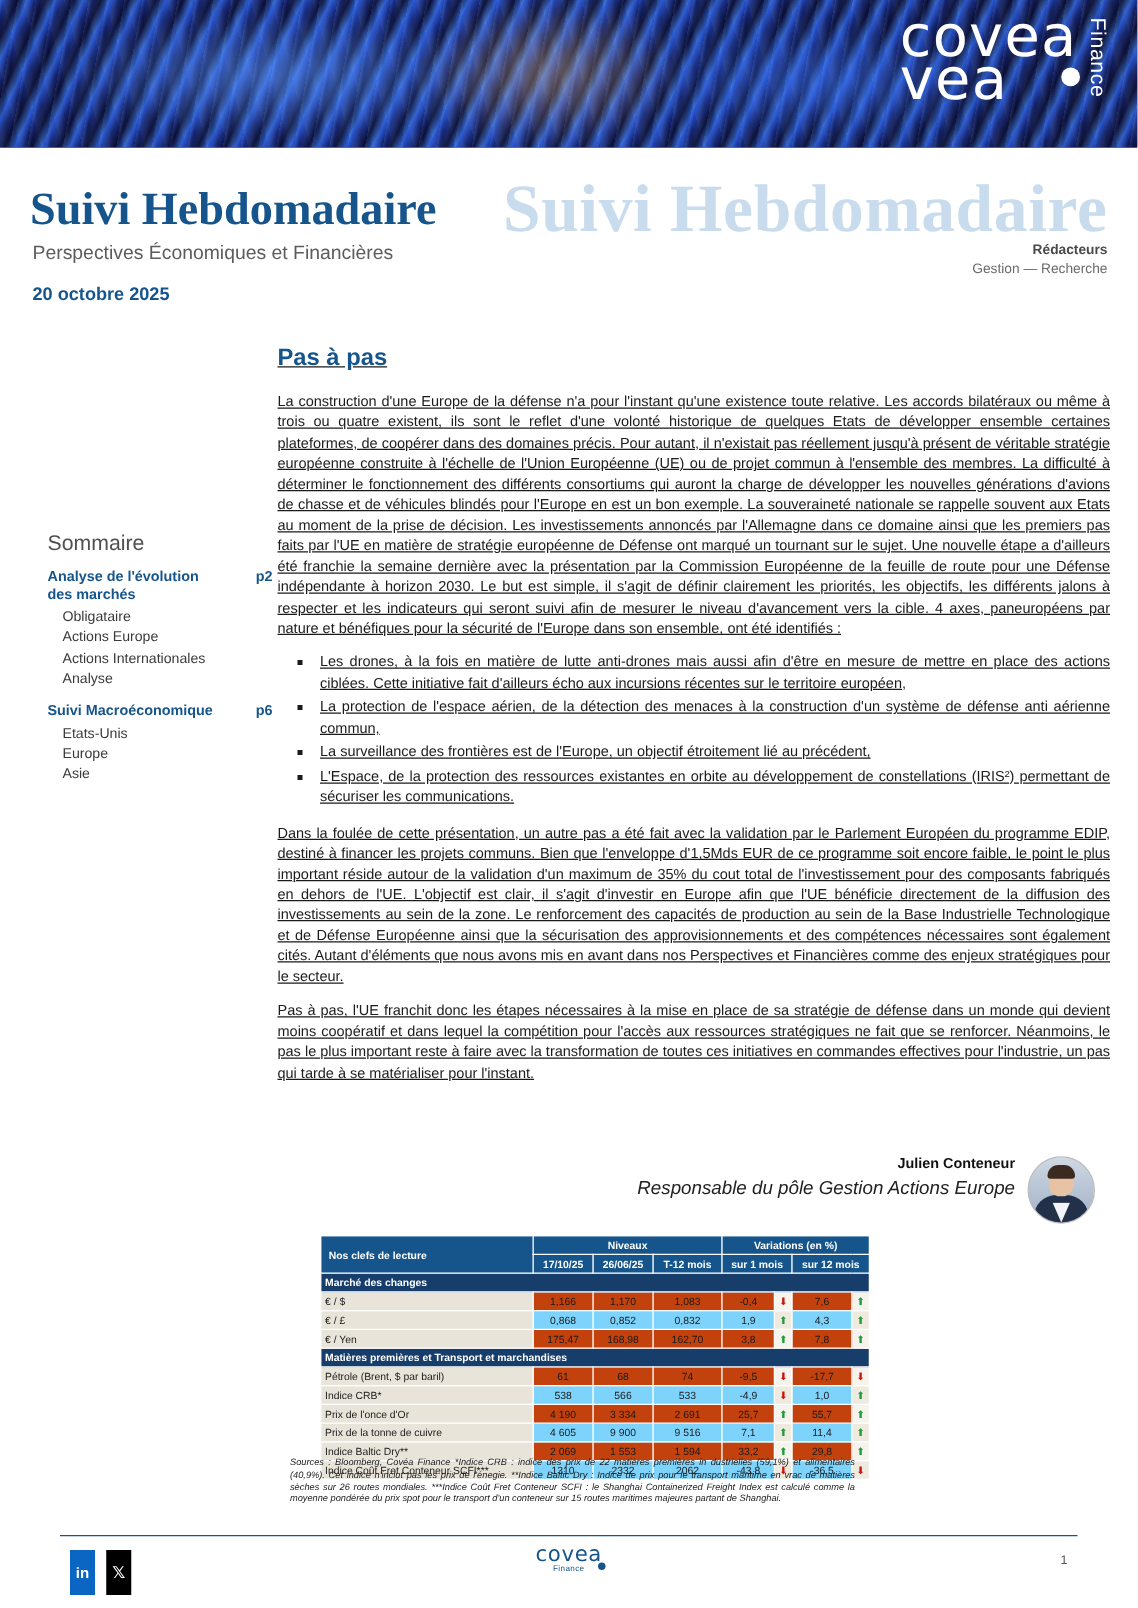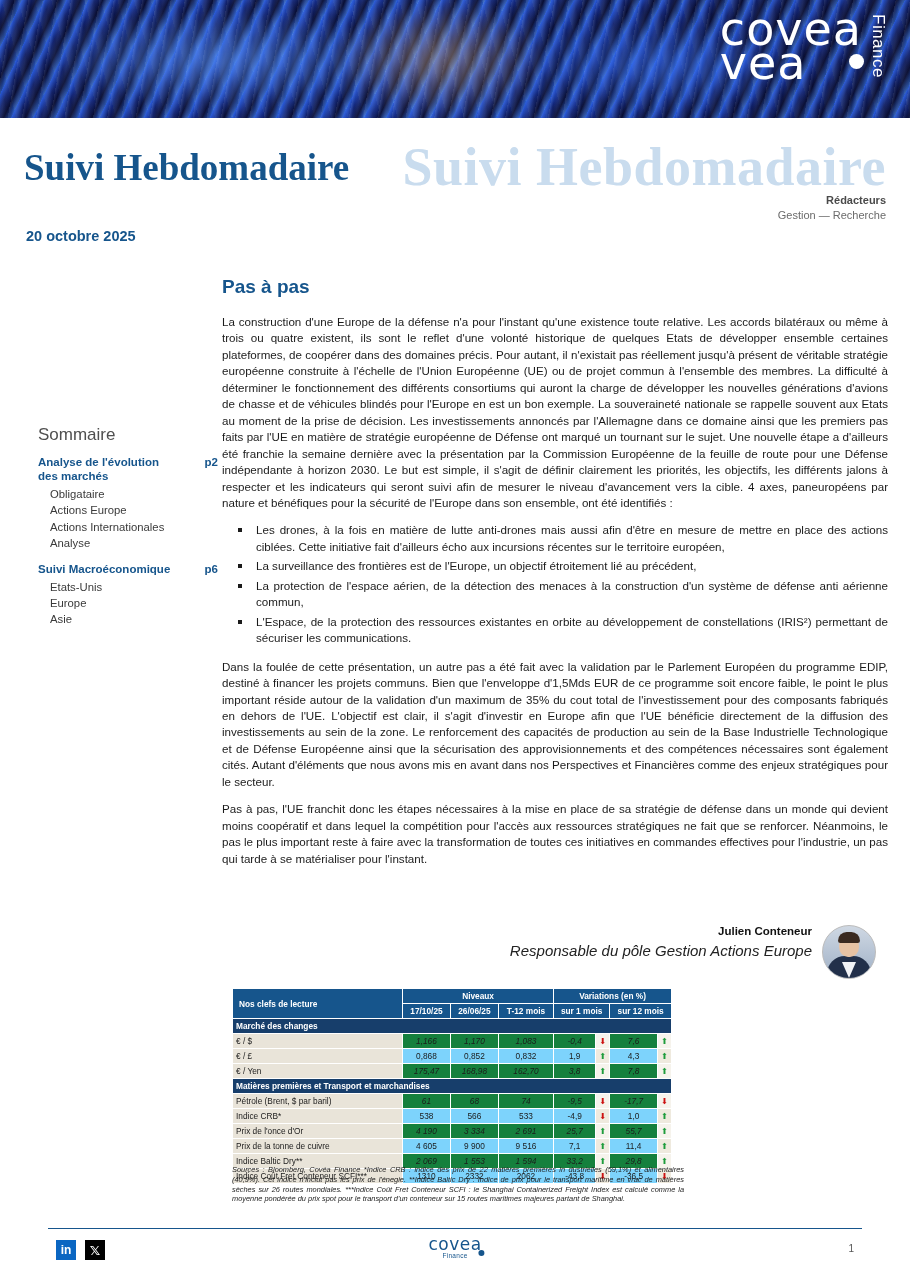--- a/index.html
+++ b/index.html
@@ -146,20 +146,21 @@
     font-size: 11.3px;
     color: #3a3a3a;
     line-height: 1.45;
   }
 
   
   .article {
     position: absolute;
     left: 222px; top: 276px;
     width: 666px;
+    text-decoration: underline;
   }
   .art-title {
     font-size: 19px;
     font-weight: bold;
     color: #16558c;
     margin: 0 0 16px 0;
     font-family: "Liberation Sans", sans-serif;
   }
   .article p {
     margin: 0 0 11px 0;
@@ -229,31 +230,32 @@
   .table-wrap {
     position: absolute;
     left: 232px; top: 988px;
     width: 440px;
   }
   table.keyt {
     border-collapse: collapse;
     width: 440px;
     font-size: 8.3px;
     font-family: "Liberation Sans", sans-serif;
+    margin-left: 24px;
   }
   table.keyt td, table.keyt th {
     border: 1px solid #ffffff;
     padding: 2px 3px;
     white-space: nowrap;
   }
   .hdr-blue { background:#16558c; color:#ffffff; font-weight:bold; text-align:center; }
   .hdr-blue.left { text-align:left; padding-left:6px; }
   .sect { background:#173e6b; color:#ffffff; font-weight:bold; text-align:left; padding-left:6px; }
   .rowlbl { background:#e9e4d9; text-align:left; padding-left:10px; }
-  .val { background:#15803d; text-align:center;font-style:italic; }
+  .val { background:#c2410c; text-align:center; }
   .val2 { background:#7dd3fc; text-align:center; }
   .arrow { width: 11px; text-align:center; background:#f6f3ec; }
   .arrow2 { width: 11px; text-align:center; background:#efeade; }
   .up { color:#1f9c3c; }
   .down { color:#cc1111; }
   .src {
     position: absolute;
     left: 232px; top: 1165px;
     width: 452px;
     font-size: 7.4px;
@@ -265,21 +267,21 @@
 
   
   .foot-line {
     position:absolute; left:48px; top:1228px; width:814px; height:1px; background:#16558c;
   }
   .social {
     position: absolute; left: 56px; top: 1240px;
     display: flex; gap: 9px; align-items: center;
   }
   .social .ic {
-    width: 20px; height: 20px;
+    width: 20px; height: 36px;
     display:flex; align-items:center; justify-content:center;
     font-weight:bold; font-size:12px; color:#fff;
   }
   .ic.li { background:#0a66c2; font-family:"Liberation Sans",sans-serif; }
   .ic.x { background:#000000; font-family:"DejaVu Sans",sans-serif; font-size:13px;}
   .foot-logo {
     position:absolute; left:50%; top:1238px; transform:translateX(-50%);
     text-align:center; color:#16558c;
   }
   .foot-logo .c1 {
@@ -311,20 +313,21 @@
         <span class="dot"></span>
       </span>
     </div>
     <div class="fin">Finance</div>
   </div>
 </div>
 
 <div class="title-zone">
   <div class="ghost-title">Suivi Hebdomadaire</div>
   <div class="main-title">Suivi Hebdomadaire</div>
+  <div class="subtitle">Perspectives Économiques et Financières</div>
   <div class="docdate">20 octobre 2025</div>
   <div class="redact">
     <div class="r1">Rédacteurs</div>
     <div class="r2">Gestion — Recherche</div>
   </div>
 </div>
 
 <div class="sommaire">
   <h3>Sommaire</h3>
 
@@ -352,22 +355,22 @@
       <div>Asie</div>
     </div>
   </div>
 </div>
 
 <div class="article">
   <h2 class="art-title">Pas à pas</h2>
   <p>La construction d'une Europe de la défense n'a pour l'instant qu'une existence toute relative. Les accords bilatéraux ou même à trois ou quatre existent, ils sont le reflet d'une volonté historique de quelques Etats de développer ensemble certaines plateformes, de coopérer dans des domaines précis. Pour autant, il n'existait pas réellement jusqu'à présent de véritable stratégie européenne construite à l'échelle de l'Union Européenne (UE) ou de projet commun à l'ensemble des membres. La difficulté à déterminer le fonctionnement des différents consortiums qui auront la charge de développer les nouvelles générations d'avions de chasse et de véhicules blindés pour l'Europe en est un bon exemple. La souveraineté nationale se rappelle souvent aux Etats au moment de la prise de décision. Les investissements annoncés par l'Allemagne dans ce domaine ainsi que les premiers pas faits par l'UE en matière de stratégie européenne de Défense ont marqué un tournant sur le sujet. Une nouvelle étape a d'ailleurs été franchie la semaine dernière avec la présentation par la Commission Européenne de la feuille de route pour une Défense indépendante à horizon 2030. Le but est simple, il s'agit de définir clairement les priorités, les objectifs, les différents jalons à respecter et les indicateurs qui seront suivi afin de mesurer le niveau d'avancement vers la cible. 4 axes, paneuropéens par nature et bénéfiques pour la sécurité de l'Europe dans son ensemble, ont été identifiés :</p>
   <ul class="bullets">
     <li>Les drones, à la fois en matière de lutte anti-drones mais aussi afin d'être en mesure de mettre en place des actions ciblées. Cette initiative fait d'ailleurs écho aux incursions récentes sur le territoire européen,</li>
+    <li>La protection de l'espace aérien, de la détection des menaces à la construction d'un système de défense anti aérienne commun,</li>
     <li>La surveillance des frontières est de l'Europe, un objectif étroitement lié au précédent,</li>
-    <li>La protection de l'espace aérien, de la détection des menaces à la construction d'un système de défense anti aérienne commun,</li>
     <li>L'Espace, de la protection des ressources existantes en orbite au développement de constellations (IRIS²) permettant de sécuriser les communications.</li>
   </ul>
   <p>Dans la foulée de cette présentation, un autre pas a été fait avec la validation par le Parlement Européen du programme EDIP, destiné à financer les projets communs. Bien que l'enveloppe d'1,5Mds EUR de ce programme soit encore faible, le point le plus important réside autour de la validation d'un maximum de 35% du cout total de l'investissement pour des composants fabriqués en dehors de l'UE. L'objectif est clair, il s'agit d'investir en Europe afin que l'UE bénéficie directement de la diffusion des investissements au sein de la zone. Le renforcement des capacités de production au sein de la Base Industrielle Technologique et de Défense Européenne ainsi que la sécurisation des approvisionnements et des compétences nécessaires sont également cités. Autant d'éléments que nous avons mis en avant dans nos Perspectives et Financières comme des enjeux stratégiques pour le secteur.</p>
   <p>Pas à pas, l'UE franchit donc les étapes nécessaires à la mise en place de sa stratégie de défense dans un monde qui devient moins coopératif et dans lequel la compétition pour l'accès aux ressources stratégiques ne fait que se renforcer. Néanmoins, le pas le plus important reste à faire avec la transformation de toutes ces initiatives en commandes effectives pour l'industrie, un pas qui tarde à se matérialiser pour l'instant.</p>
 </div>
 
 <div class="signature">
   <div class="sig-text">
     <div class="sig-name">Julien Conteneur</div>
     <div class="sig-role">Responsable du pôle Gestion Actions Europe</div>

